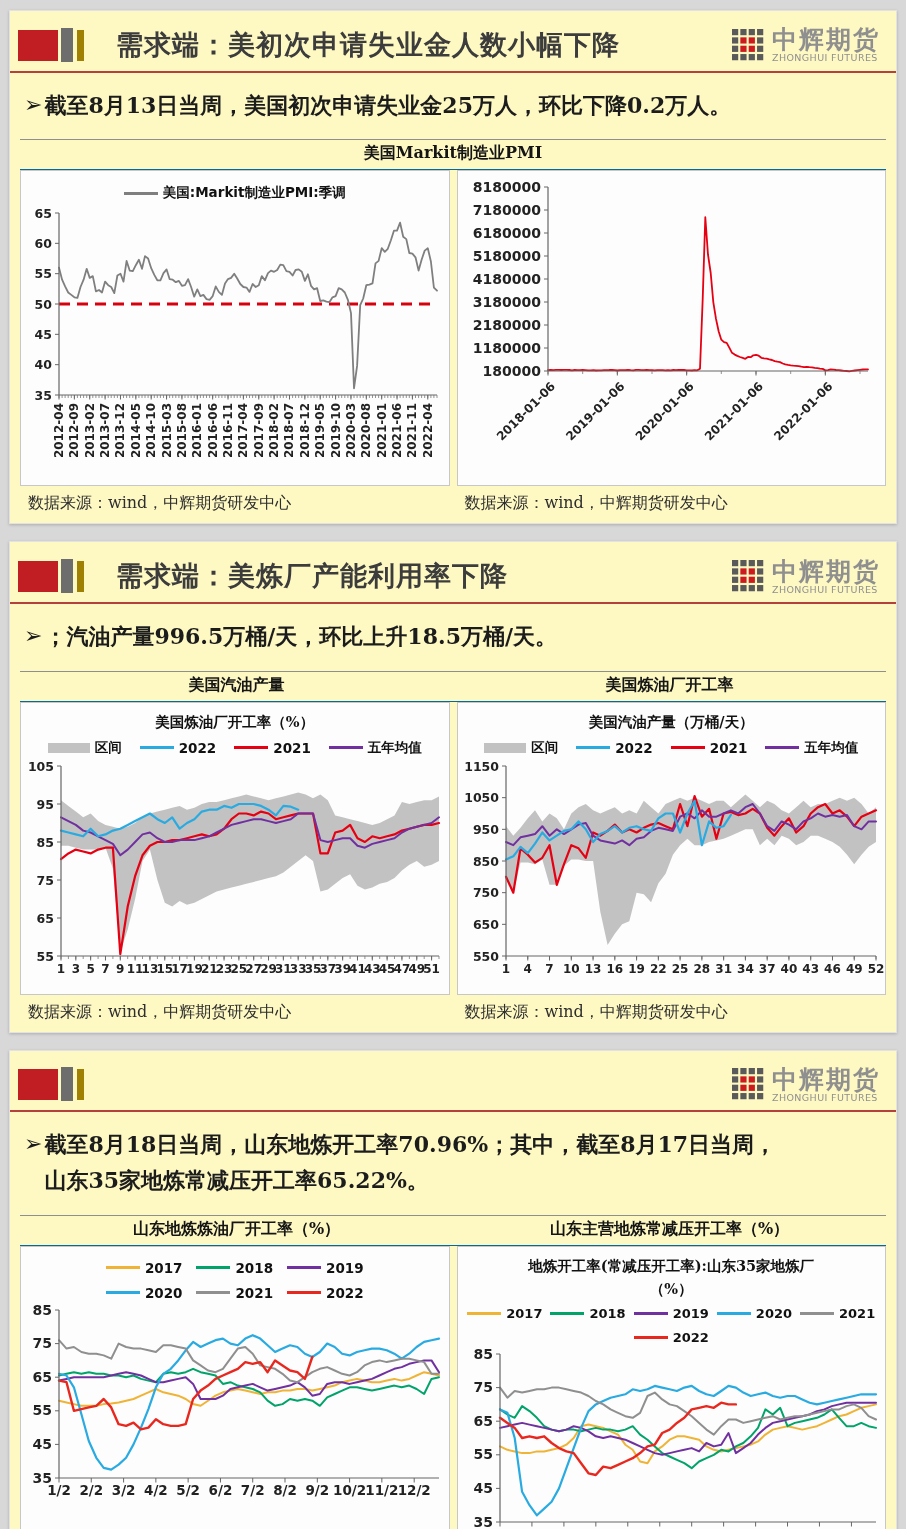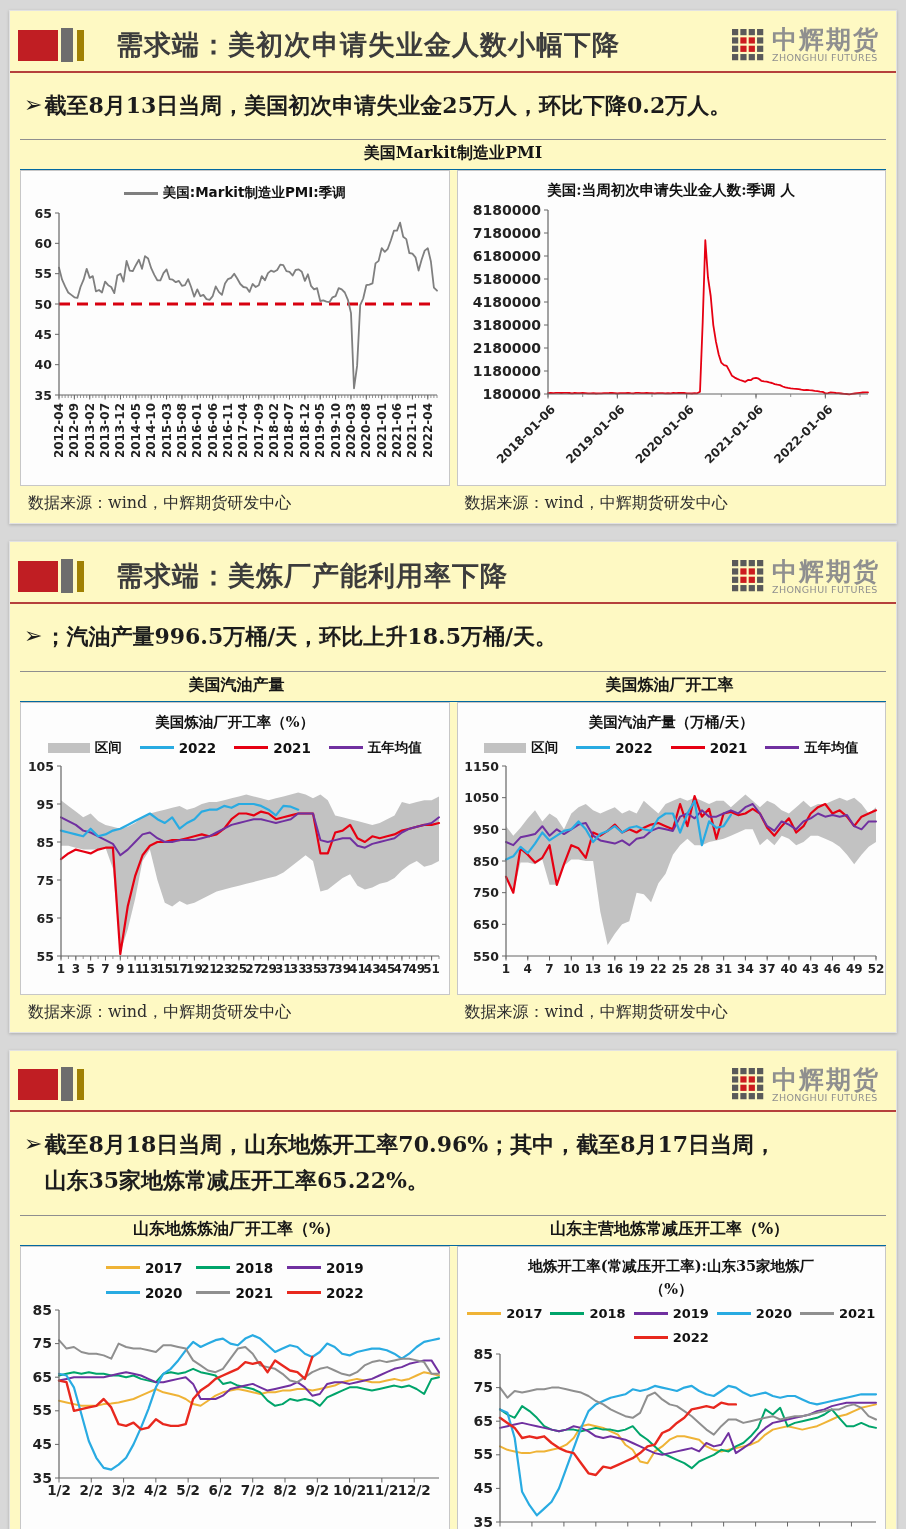--- a/index.html
+++ b/index.html
@@ -290,21 +290,20 @@
               <line x1="389.4146341463414" x2="389.4146341463414" y1="190" y2="194.5" stroke="#666"></line>
               <text class="xt" x="393.4146341463414" y="198" transform="rotate(-90 393.4146341463414 198)" text-anchor="end">2021-11</text>
               <line x1="404.780487804878" x2="404.780487804878" y1="190" y2="194.5" stroke="#666"></line>
               <text class="xt" x="408.780487804878" y="198" transform="rotate(-90 408.780487804878 198)" text-anchor="end">2022-04</text>
             </svg>
         </div>
         <div class="source">数据来源：wind，中辉期货研发中心</div>
       </div>
       <div class="chart-col">
         <div class="chart-box">
-          <div class="inner-title">美国:当周初次申请失业金人数:季调 人</div>
           <svg class="plot" width="424" height="268" viewBox="0 0 424 268">
               <polyline points="88.0,191.1 90.7,190.8 93.3,191.1 96.0,190.8 98.7,190.9 101.3,191.0 104.0,190.8 106.7,190.9 109.3,191.0 112.0,191.3 114.7,191.0 117.3,191.1 120.0,191.1 122.7,191.0 125.3,191.1 128.0,191.4 130.7,191.3 133.3,191.2 136.0,191.5 138.7,191.4 141.3,191.3 144.0,191.2 146.7,191.1 149.3,191.0 152.0,190.8 154.7,191.1 157.3,191.5 160.0,191.2 162.7,191.2 165.3,191.1 168.0,190.9 170.7,191.2 173.3,191.3 176.0,190.8 178.7,190.9 181.3,191.1 184.0,191.1 186.7,191.0 189.3,191.1 192.0,191.1 194.7,191.4 197.3,191.1 200.0,191.2 202.7,191.2 205.3,191.3 208.0,191.1 210.7,191.3 213.3,191.0 216.0,191.2 218.7,190.9 221.3,191.0 224.0,191.0 226.7,191.3 229.3,191.4 232.0,191.5 234.7,191.1 237.3,191.3 240.0,189.7 242.7,120.1 245.3,38.2 248.0,75.7 250.7,94.0 253.3,123.1 256.0,139.9 258.7,152.5 261.3,160.7 264.0,163.1 266.7,163.8 269.3,168.7 272.0,173.8 274.7,175.6 277.3,176.9 280.0,178.0 282.7,178.9 285.3,179.8 288.0,178.0 290.7,178.2 293.3,176.3 296.0,175.8 298.7,176.7 301.3,178.8 304.0,179.3 306.7,179.6 309.3,180.4 312.0,181.0 314.7,182.1 317.3,182.7 320.0,183.1 322.7,184.5 325.3,185.3 328.0,185.9 330.7,186.4 333.3,186.7 336.0,186.9 338.7,187.2 341.3,187.7 344.0,188.1 346.7,187.8 349.3,188.2 352.0,188.3 354.7,188.8 357.3,189.2 360.0,189.6 362.7,189.9 365.3,191.4 368.0,191.1 370.7,190.4 373.3,190.6 376.0,191.0 378.7,191.2 381.3,191.5 384.0,191.8 386.7,192.0 389.3,192.3 392.0,191.9 394.7,191.5 397.3,191.1 400.0,190.8 402.7,190.5 405.3,190.4 408.0,190.4" fill="none" stroke="#e60012" stroke-width="1.8" stroke-linejoin="round" stroke-linecap="round"></polyline>
               <line x1="88" x2="88" y1="8" y2="192" stroke="#666" stroke-width="1.2"></line>
               <line x1="88" x2="408" y1="192" y2="192" stroke="#666" stroke-width="1.2"></line>
               <line x1="84" x2="88" y1="192" y2="192" stroke="#666"></line>
               <text class="yt big" x="81" y="196.5" text-anchor="end">180000</text>
               <line x1="84" x2="88" y1="169" y2="169" stroke="#666"></line>
               <text class="yt big" x="81" y="173.5" text-anchor="end">1180000</text>
               <line x1="84" x2="88" y1="146" y2="146" stroke="#666"></line>
               <text class="yt big" x="81" y="150.5" text-anchor="end">2180000</text>

